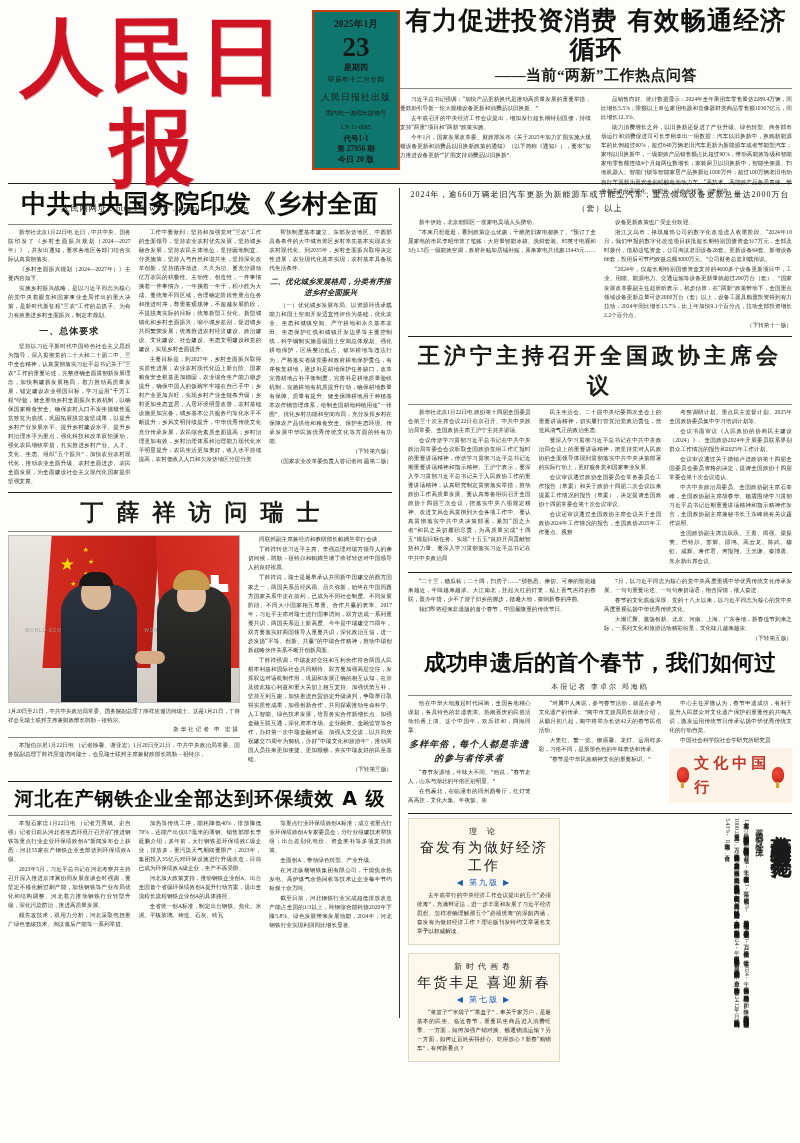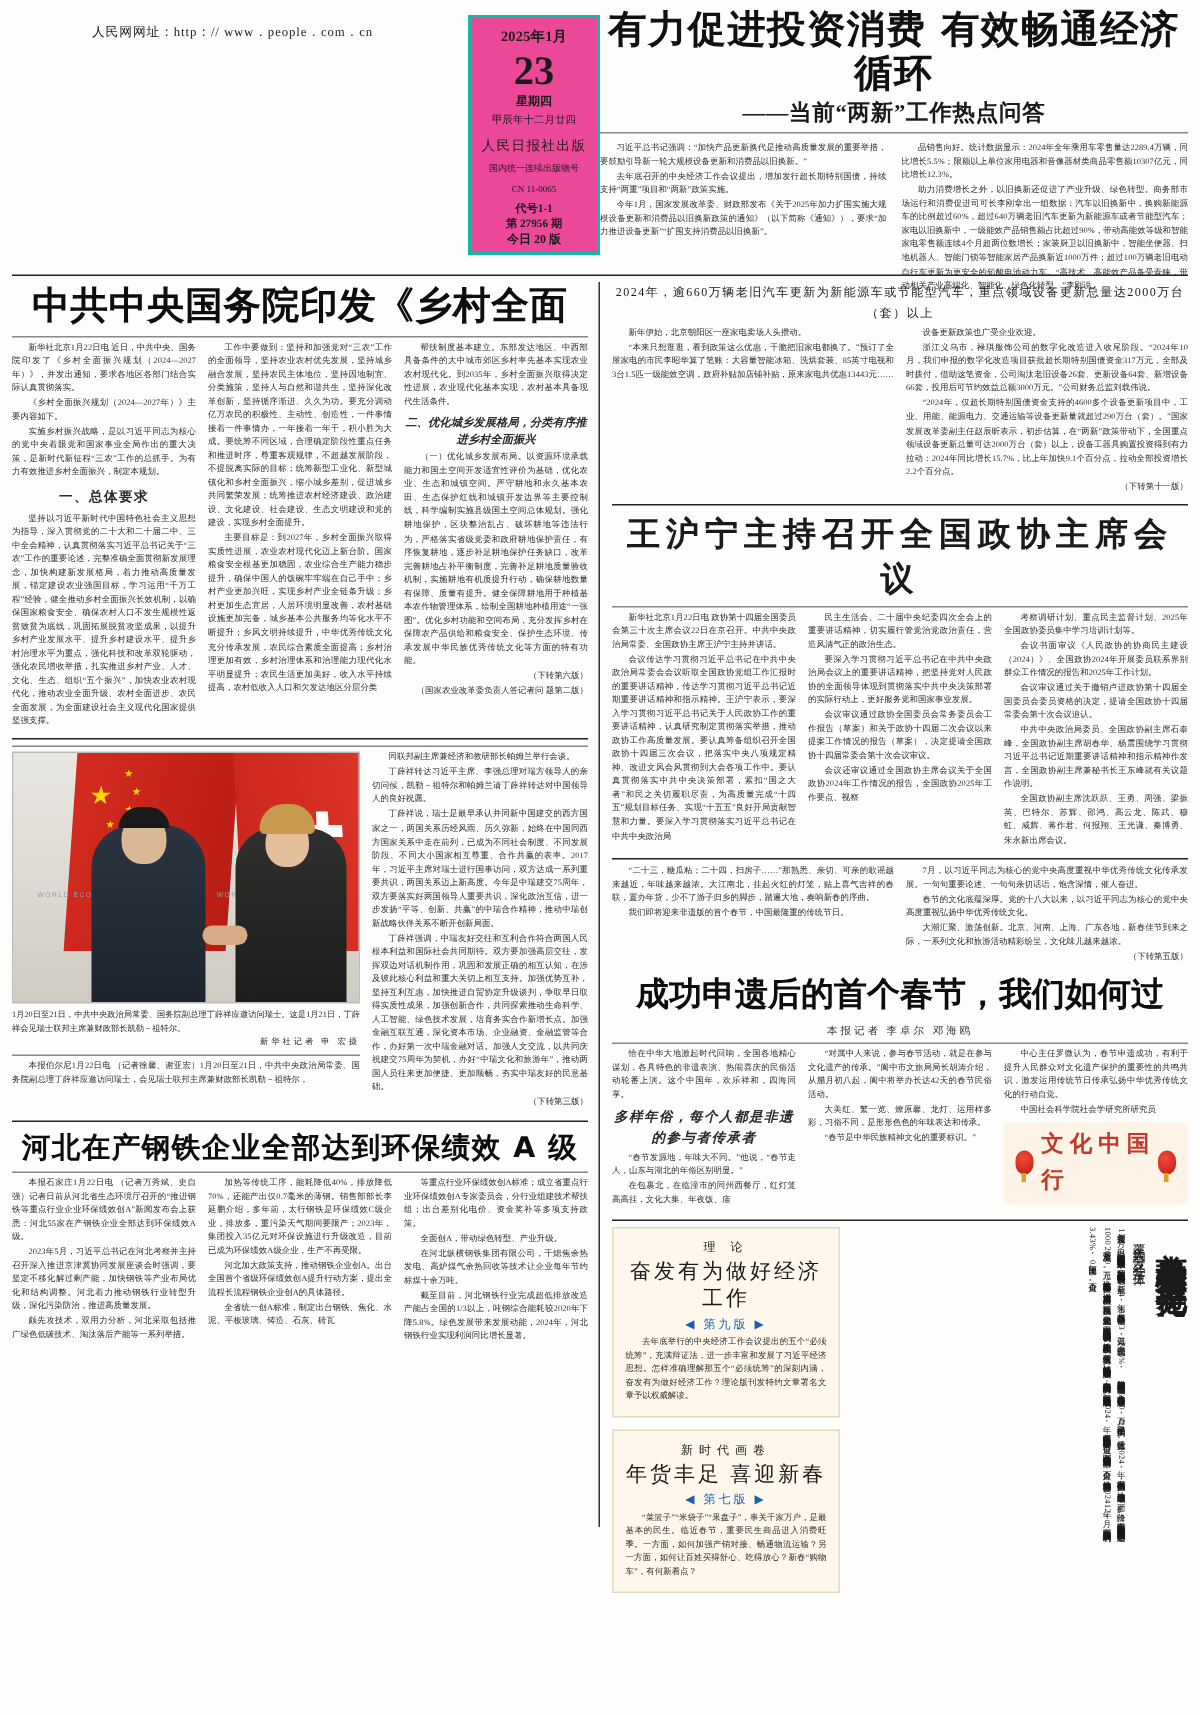--- a/index.html
+++ b/index.html
@@ -27,22 +27,22 @@
     text-shadow: 1px 1px 0 rgba(160,10,20,.35);
   }
   .mast-pinyin {
     color: #cf1322; text-align: center; font-size: 19px;
     letter-spacing: 5px; font-weight: bold; margin-top: 2px;
     font-family: "Liberation Serif", serif;
   }
   .mast-url { text-align: center; font-size: 8.5px; margin-top: 10px; letter-spacing: .6px; color: #222; }
 
   .datebox {
-    width: 88px; border: 2px solid #14b8a6; margin: 4px 0 0 10px;
-    padding: 6px 3px; text-align: center; height: 160px; background: #ec4899;
+    width: 88px; border: 2px solid #c2410c; margin: 4px 0 0 10px;
+    padding: 6px 3px; text-align: center; height: 160px; background: #0f766e;
   }
   .datebox .d-ym { font-size: 9.5px; font-weight: bold; letter-spacing: .2px; }
   .datebox .d-day { font-size: 27px; font-weight: bold; line-height: 1.05; margin: 2px 0 1px; }
   .datebox .d-week { font-size: 8px; font-weight: bold; }
   .datebox .d-lunar { font-size: 7px; margin-top: 2px; }
   .datebox .d-pub { font-size: 9px; margin-top: 6px; letter-spacing: 1px; }
   .datebox .d-sm { font-size: 6px; margin-top: 5px; line-height: 1.5; }
   .datebox .d-no { font-size: 7.5px; font-weight: bold; margin-top: 2px; }
   .datebox .d-issue { font-size: 7.5px; font-weight: bold; }
   .datebox .d-pages { font-size: 8px; font-weight: bold; }
@@ -148,20 +148,21 @@
 </head>
 <body>
 
 <div class="page">
 
   <div class="topzone">
 
     <div class="masthead-wrap">
       <div style="display:flex;">
         <div style="flex:1;">
+          <div class="mast-logo">人民日报</div>
           <div class="mast-url">人民网网址：http：// www．people．com．cn</div>
         </div>
         <div class="datebox">
           <div class="d-ym">2025年1月</div>
           <div class="d-day">23</div>
           <div class="d-week">星期四</div>
           <div class="d-lunar">甲辰年十二月廿四</div>
           <div class="d-pub">人民日报社出版</div>
           <div class="d-sm">国内统一连续出版物号</div>
           <div class="d-sm">CN 11-0065</div>
@@ -215,20 +216,21 @@
           <p>帮扶制度基本建立。东部发达地区、中西部具备条件的大中城市郊区乡村率先基本实现农业农村现代化。到2035年，乡村全面振兴取得决定性进展，农业现代化基本实现，农村基本具备现代生活条件。</p>
           <div class="sub-ttl">二、优化城乡发展格局，分类有序推进乡村全面振兴</div>
           <p>（一）优化城乡发展布局。以资源环境承载能力和国土空间开发适宜性评价为基础，优化农业、生态和城镇空间。严守耕地和永久基本农田、生态保护红线和城镇开发边界等主要控制线，科学编制实施县级国土空间总体规划。强化耕地保护，区块整治乱占、破坏耕地等违法行为，严格落实省级党委和政府耕地保护责任，有序恢复耕地，逐步补足耕地保护任务缺口，改革完善耕地占补平衡制度，完善补足耕地质量验收机制，实施耕地有机质提升行动，确保耕地数量有保障、质量有提升。健全保障耕地用于种植基本农作物管理体系，绘制全国耕地种植用途“一张图”。优化乡村功能和空间布局，充分发挥乡村在保障农产品供给和粮食安全、保护生态环境、传承发展中华民族优秀传统文化等方面的特有功能。</p>
           <p class="rt">（下转第六版）</p>
           <p class="rt">（国家农业改革委负责人答记者问  题第二版）</p>
         </div>
       </div>
 
       <hr class="rule">
 
+      <div class="hsong h-ding">丁薛祥访问瑞士</div>
       <hr class="hair">
 
       <div style="display:flex; gap:8px;">
         <div style="width:232px;">
           <div class="photo">
             <div class="flagC">
               <span class="star" style="top:18px;left:10px;font-size:17px;">★</span>
               <span class="star" style="top:10px;left:32px;font-size:7px;">★</span>
               <span class="star" style="top:22px;left:38px;font-size:7px;">★</span>
               <span class="star" style="top:34px;left:34px;font-size:7px;">★</span>

